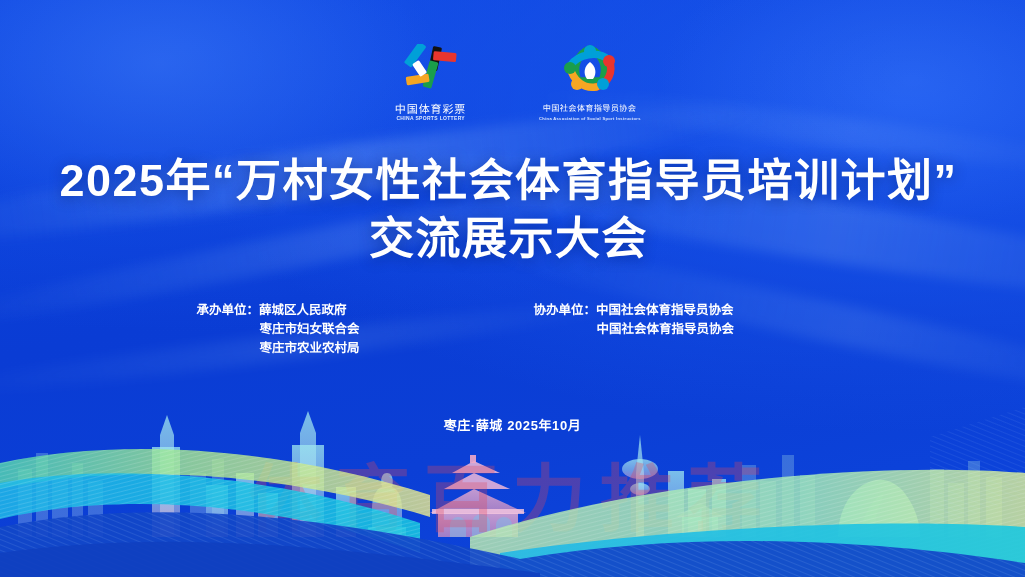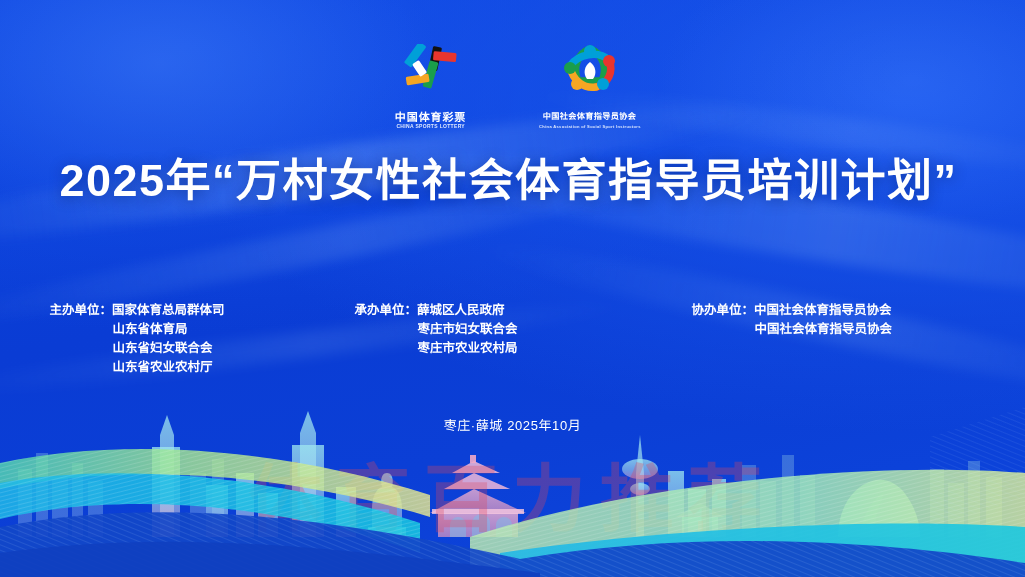--- a/index.html
+++ b/index.html
@@ -44,22 +44,22 @@
 
   
   .logo-row{
     position:absolute;top:44px;left:0;right:0;
     display:flex;justify-content:center;align-items:flex-end;gap:58px;
     z-index:6;
   }
   .logo{display:flex;flex-direction:column;align-items:center;}
   .logo-mark{display:block;}
   .logo-cn{
-    color:#ffffff;font-weight:bold;letter-spacing:.9px;
-    font-size:11px;line-height:12px;margin-top:11px;white-space:nowrap;
+    color:#ffffff;font-weight:normal;letter-spacing:.9px;
+    font-size:11px;line-height:12px;margin-top:3px;white-space:nowrap;
   }
   .logo-en{
     color:#dfe9ff;font-weight:bold;letter-spacing:.35px;
     font-size:5.2px;line-height:7px;white-space:nowrap;transform:scale(.96);
   }
 
   
   .title-block{
     position:absolute;top:152px;left:0;right:8px;text-align:center;z-index:6;
   }
@@ -81,21 +81,21 @@
   .org-col.c3{width:300px;padding-left:62px;}
   .org-head{white-space:nowrap;}
   .org-item{white-space:nowrap;}
   .c1 .org-item{padding-left:63px;}
   .c2 .org-item{padding-left:63px;}
   .c3 .org-item{padding-left:63px;}
 
   
   .placedate{
     position:absolute;top:415px;left:0;right:0;text-align:center;z-index:6;
-    color:#ffffff;font-size:13px;font-weight:normal;letter-spacing:.6px;
+    color:#ffffff;font-size:13px;font-weight:bold;letter-spacing:.6px;
   }
 
   
   .bottom-art{
     position:absolute;left:0;right:0;bottom:0;height:200px;z-index:2;overflow:hidden;
   }
 </style>
 </head>
 <body>
 
@@ -147,30 +147,25 @@
         </g>
       </svg>
       <div class="logo-cn" style="font-size:8.2px;letter-spacing:.3px;">中国社会体育指导员协会</div>
       <div class="logo-en" style="font-size:4.2px;">China Association of Social Sport Instructors</div>
     </div>
 
   </div>
 
   <div class="title-block">
     <div class="title-line">2025年“万村女性社会体育指导员培训计划”</div>
+    <div class="title-line">交流展示大会</div>
   </div>
 
   <div class="orgs">
 
-    <div class="org-col c1">
-      <div class="org-head"><span>主办单位：</span><span>国家体育总局群体司</span></div>
-      <div class="org-item">山东省体育局</div>
-      <div class="org-item">山东省妇女联合会</div>
-      <div class="org-item">山东省农业农村厅</div>
-    </div>
 
     <div class="org-col c2">
       <div class="org-head"><span>承办单位：</span><span>薛城区人民政府</span></div>
       <div class="org-item">枣庄市妇女联合会</div>
       <div class="org-item">枣庄市农业农村局</div>
     </div>
 
     <div class="org-col c3">
       <div class="org-head"><span>协办单位：</span><span>中国社会体育指导员协会</span></div>
       <div class="org-item">中国社会体育指导员协会</div>

